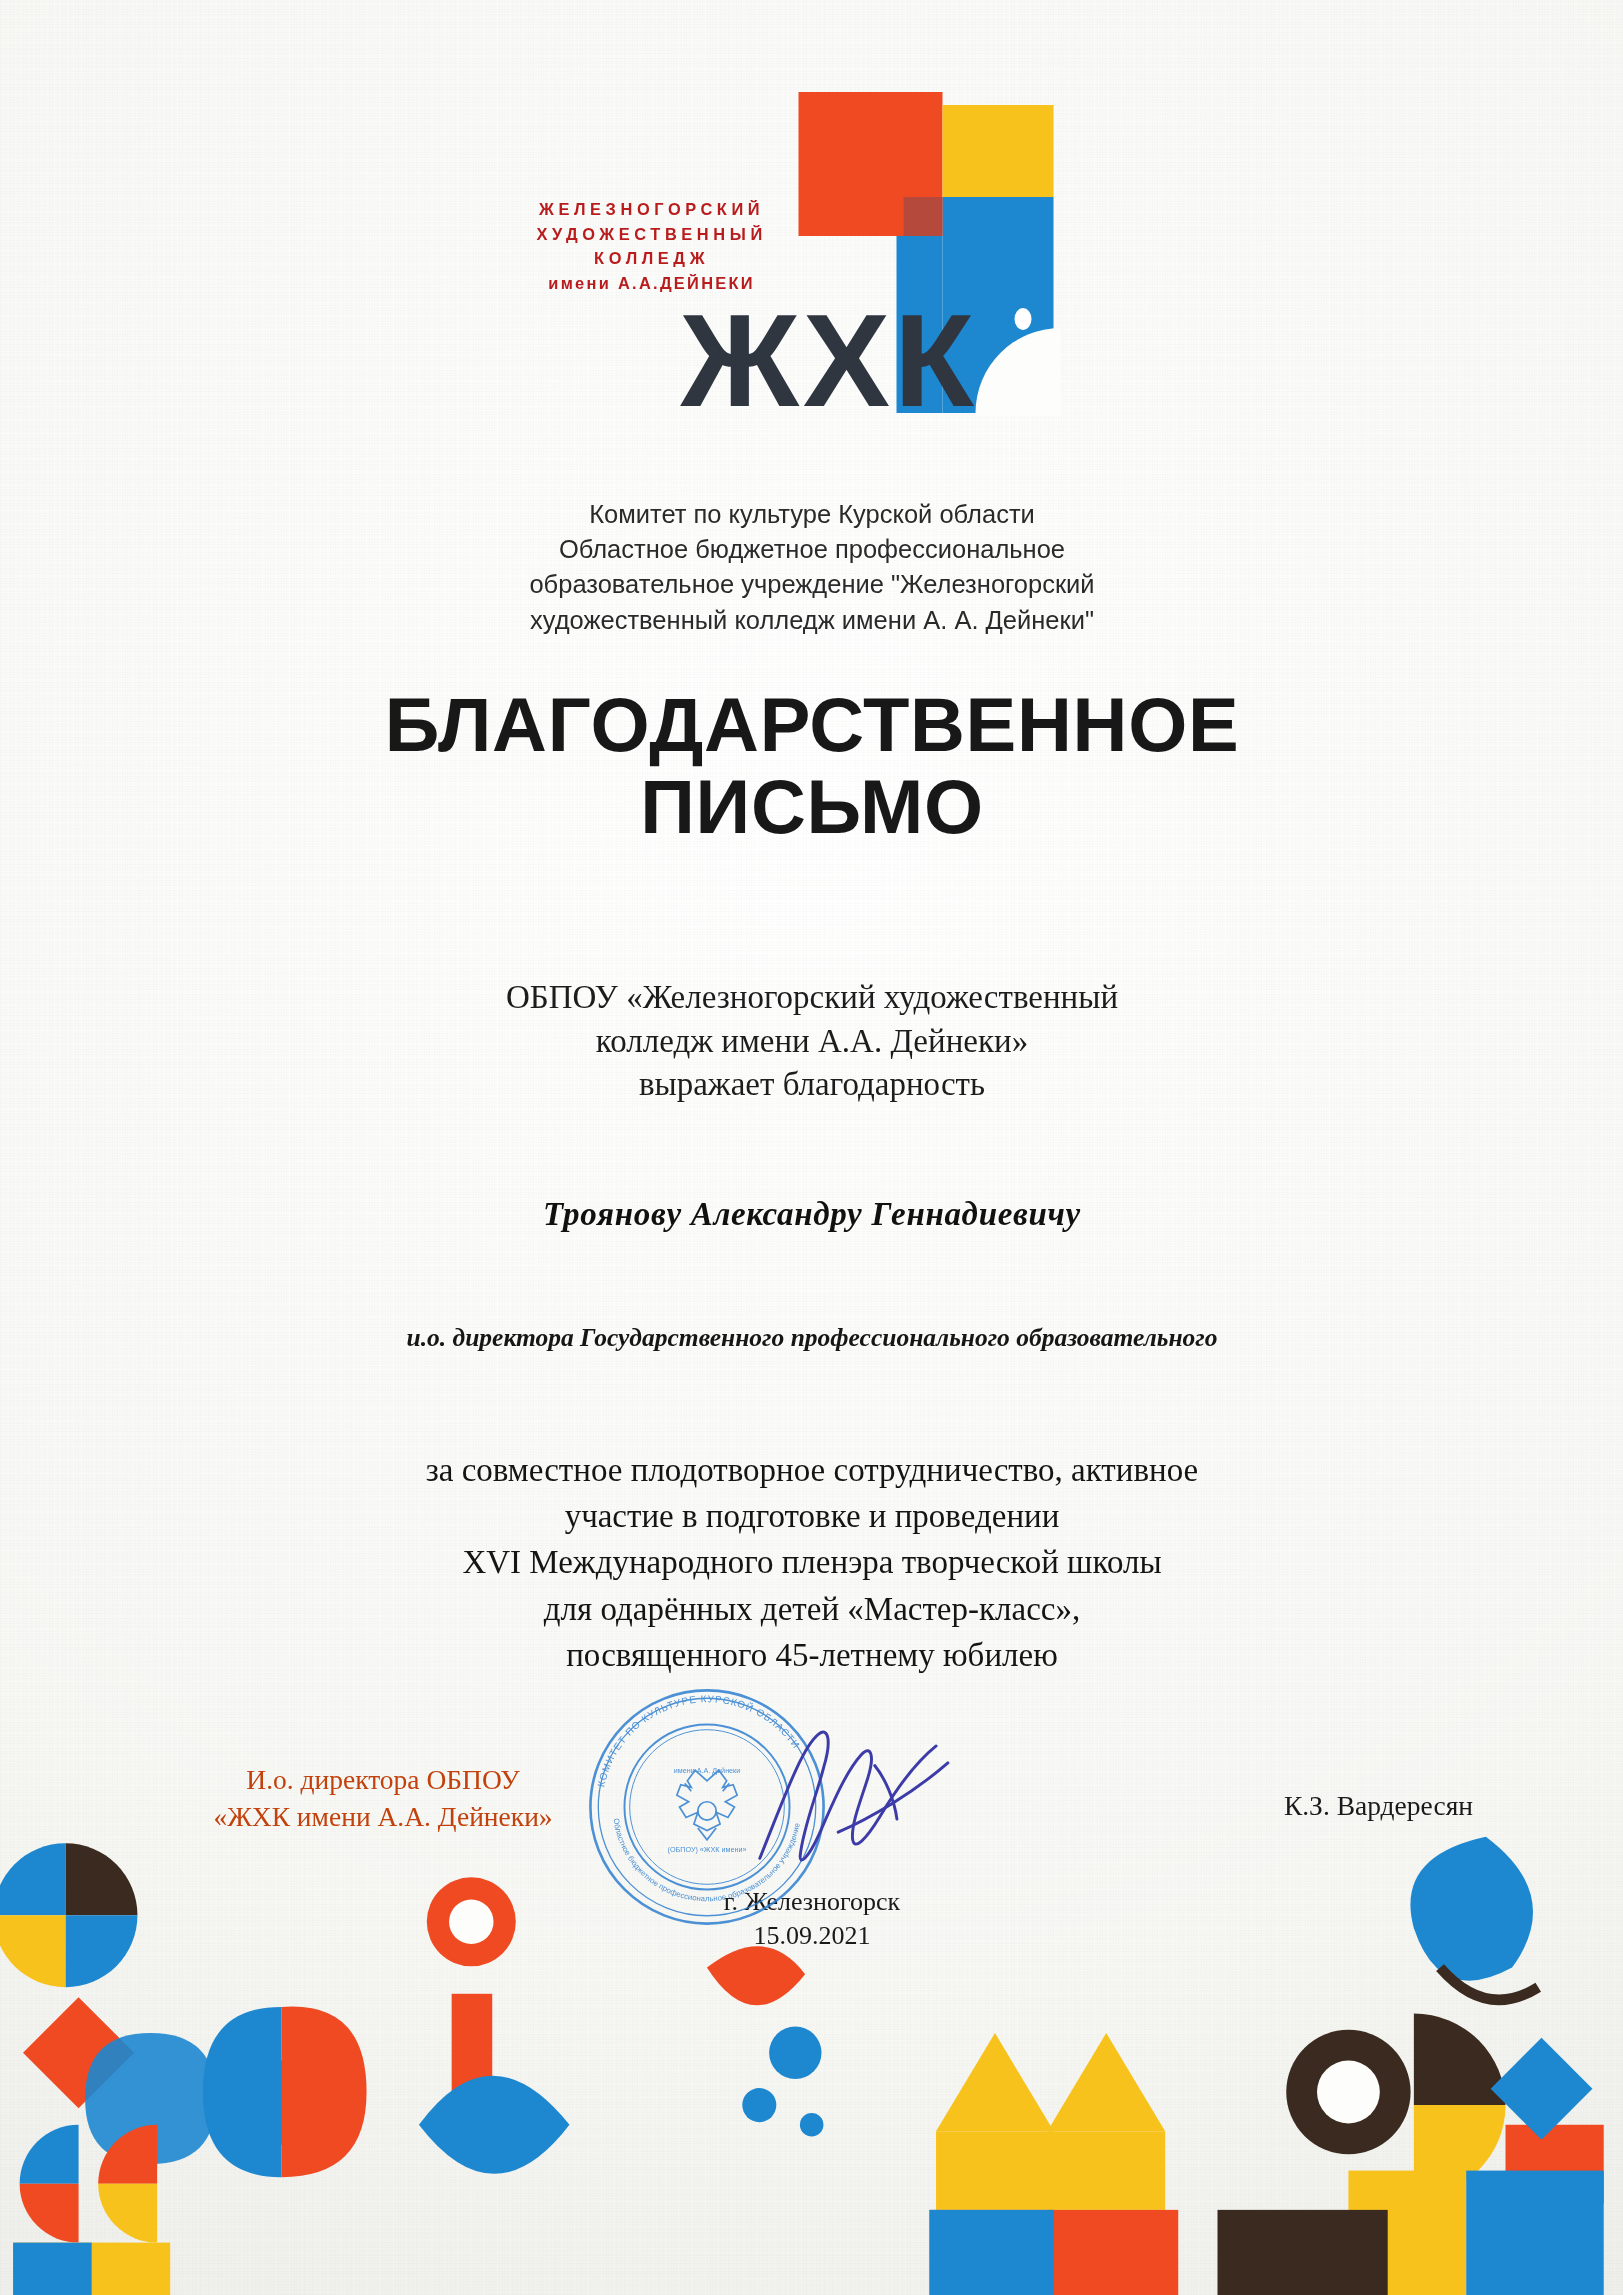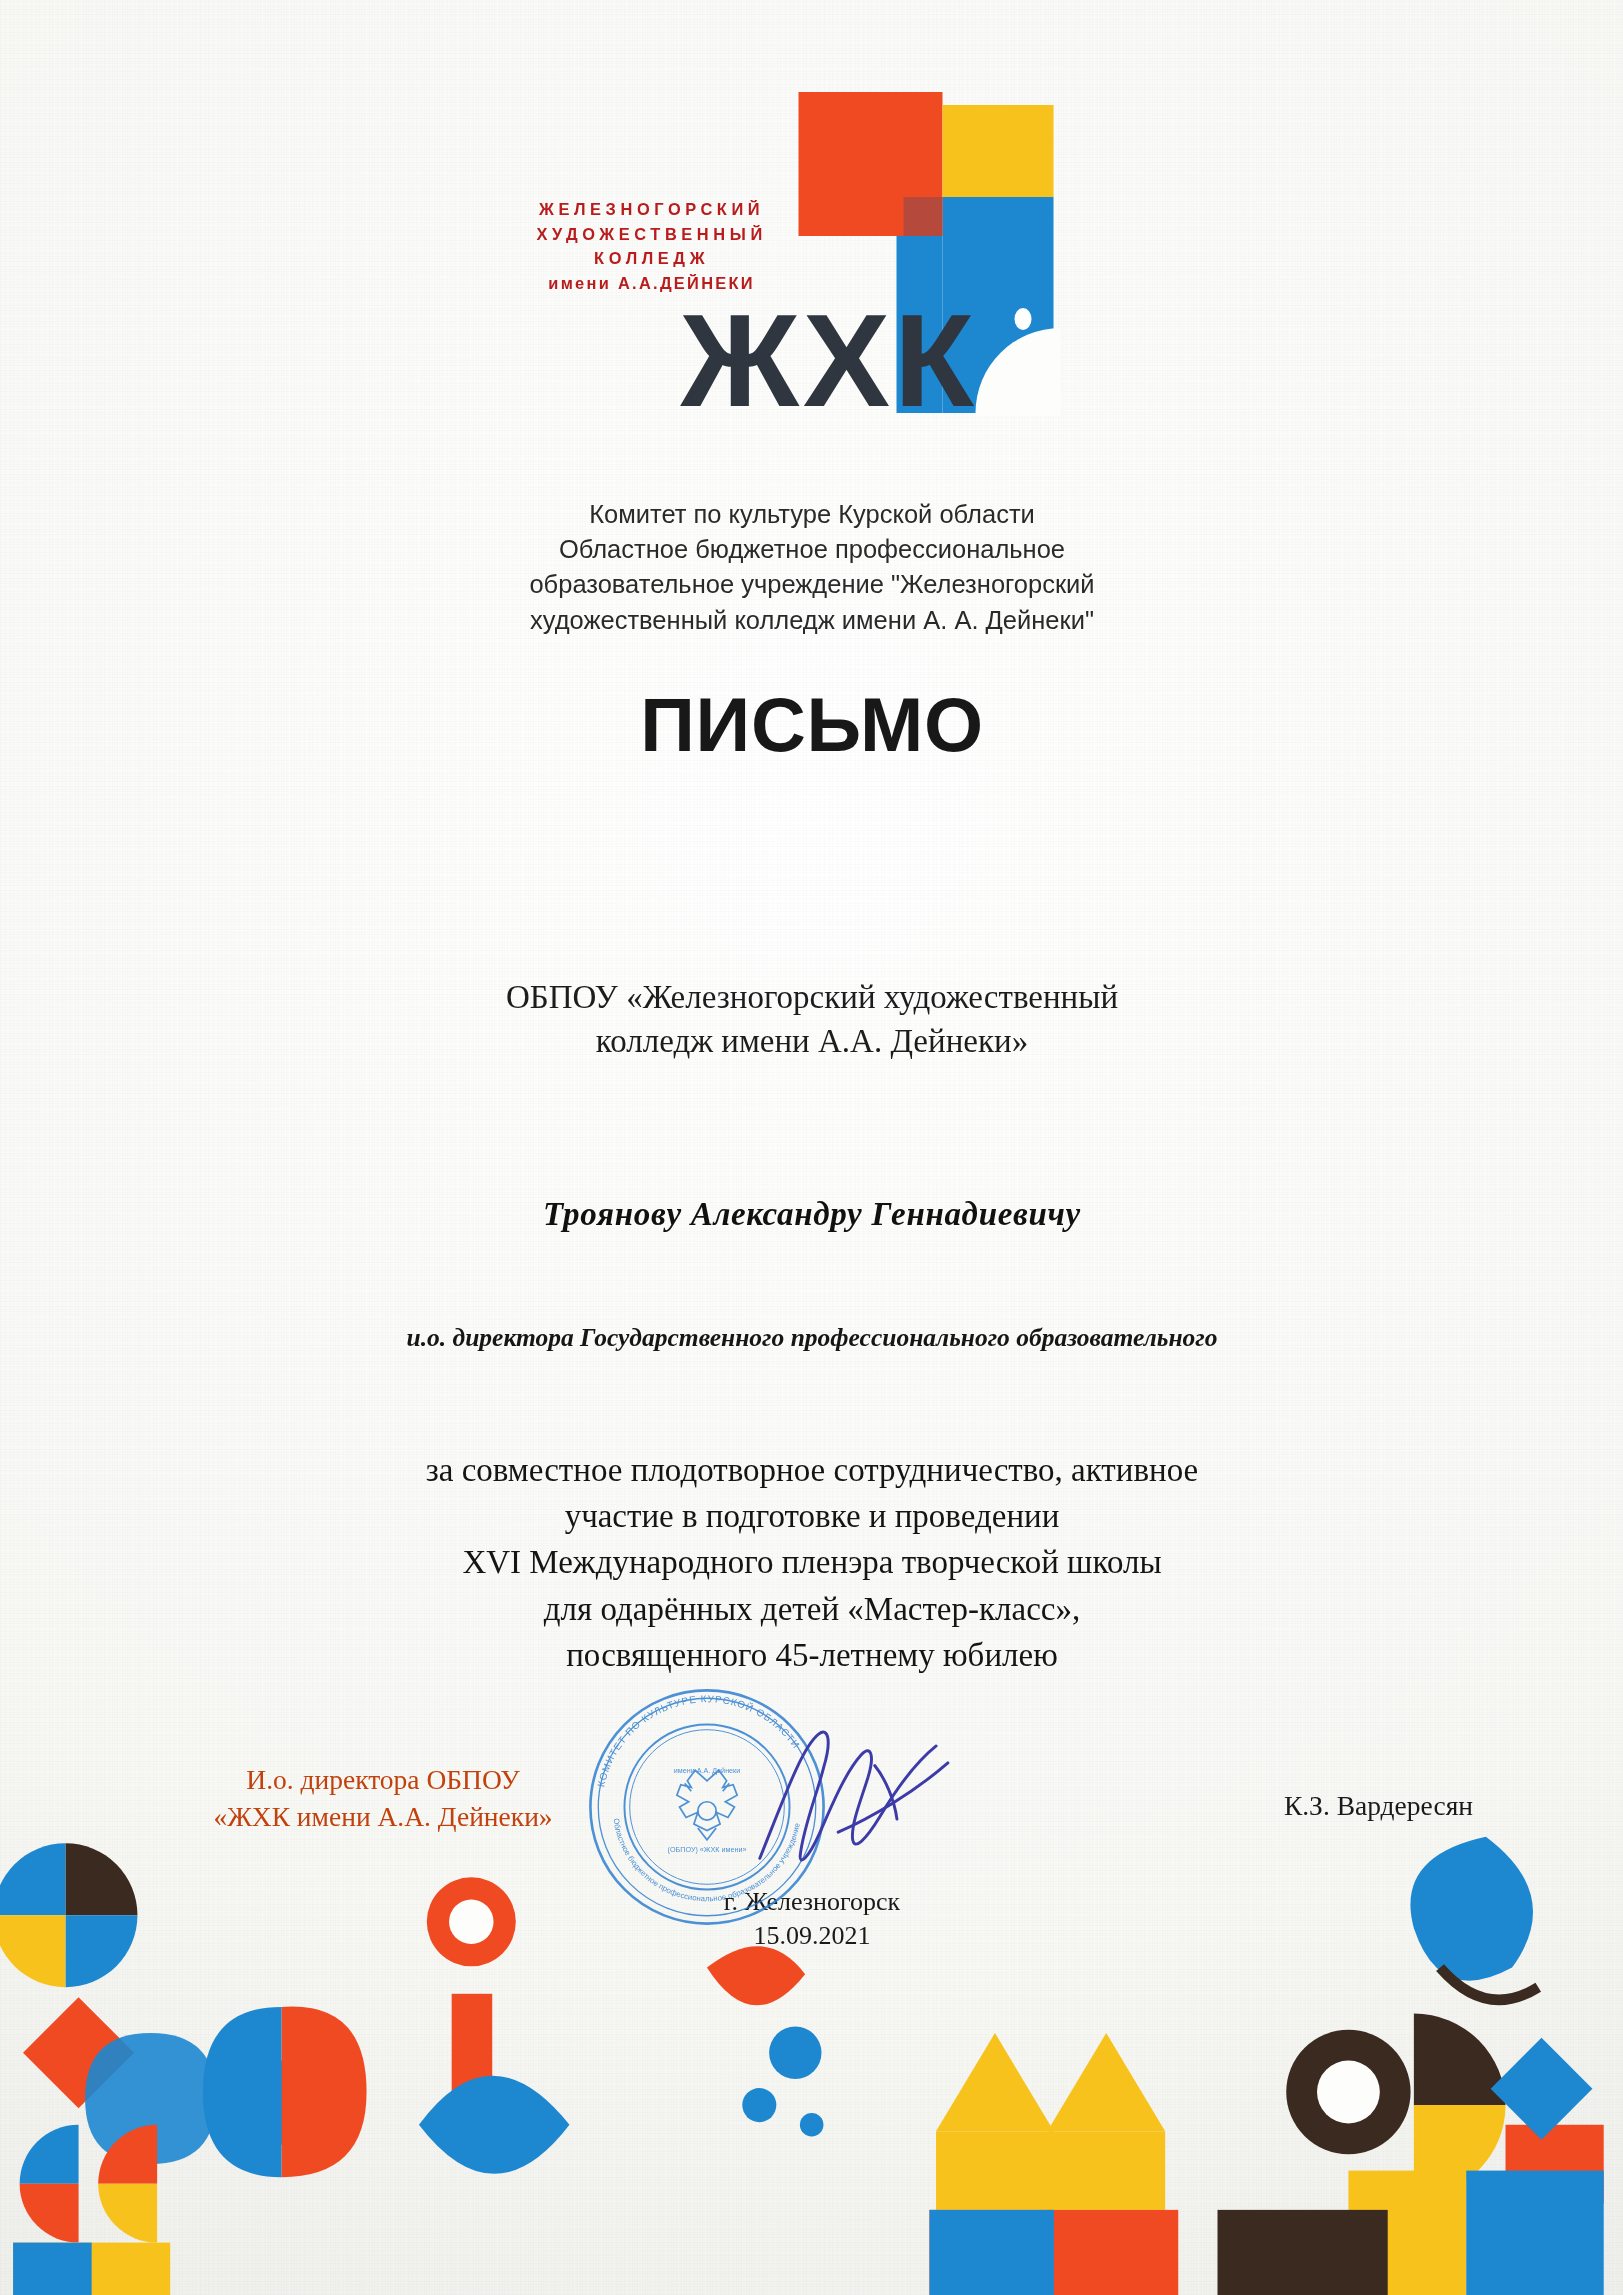--- a/index.html
+++ b/index.html
@@ -252,26 +252,28 @@
   </div>
 
   <div class="org-lines content">
     <div>Комитет по культуре Курской области</div>
     <div>Областное бюджетное профессиональное</div>
     <div>образовательное учреждение "Железногорский</div>
     <div>художественный  колледж имени А. А. Дейнеки"</div>
   </div>
 
   <div class="main-title content">
+    <div>БЛАГОДАРСТВЕННОЕ</div>
     <div>ПИСЬМО</div>
   </div>
 
   <div class="award-to content">
     <div>ОБПОУ «Железногорский художественный</div>
     <div>колледж имени А.А. Дейнеки»</div>
+    <div>выражает благодарность</div>
   </div>
 
   <div class="recipient content">Троянову Александру Геннадиевичу</div>
 
   <div class="recipient-role content">
     <div>и.о. директора Государственного профессионального образовательного</div>
   </div>
 
   <div class="reason content">
     <div>за совместное плодотворное сотрудничество, активное</div>

